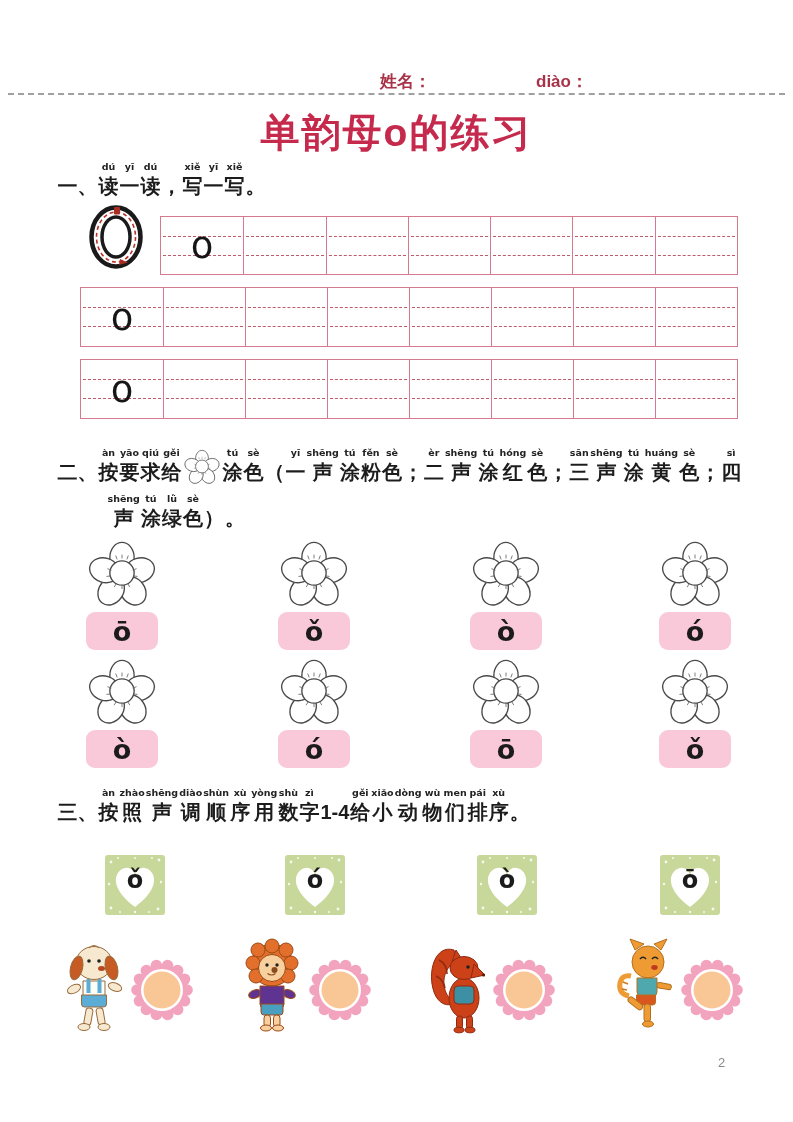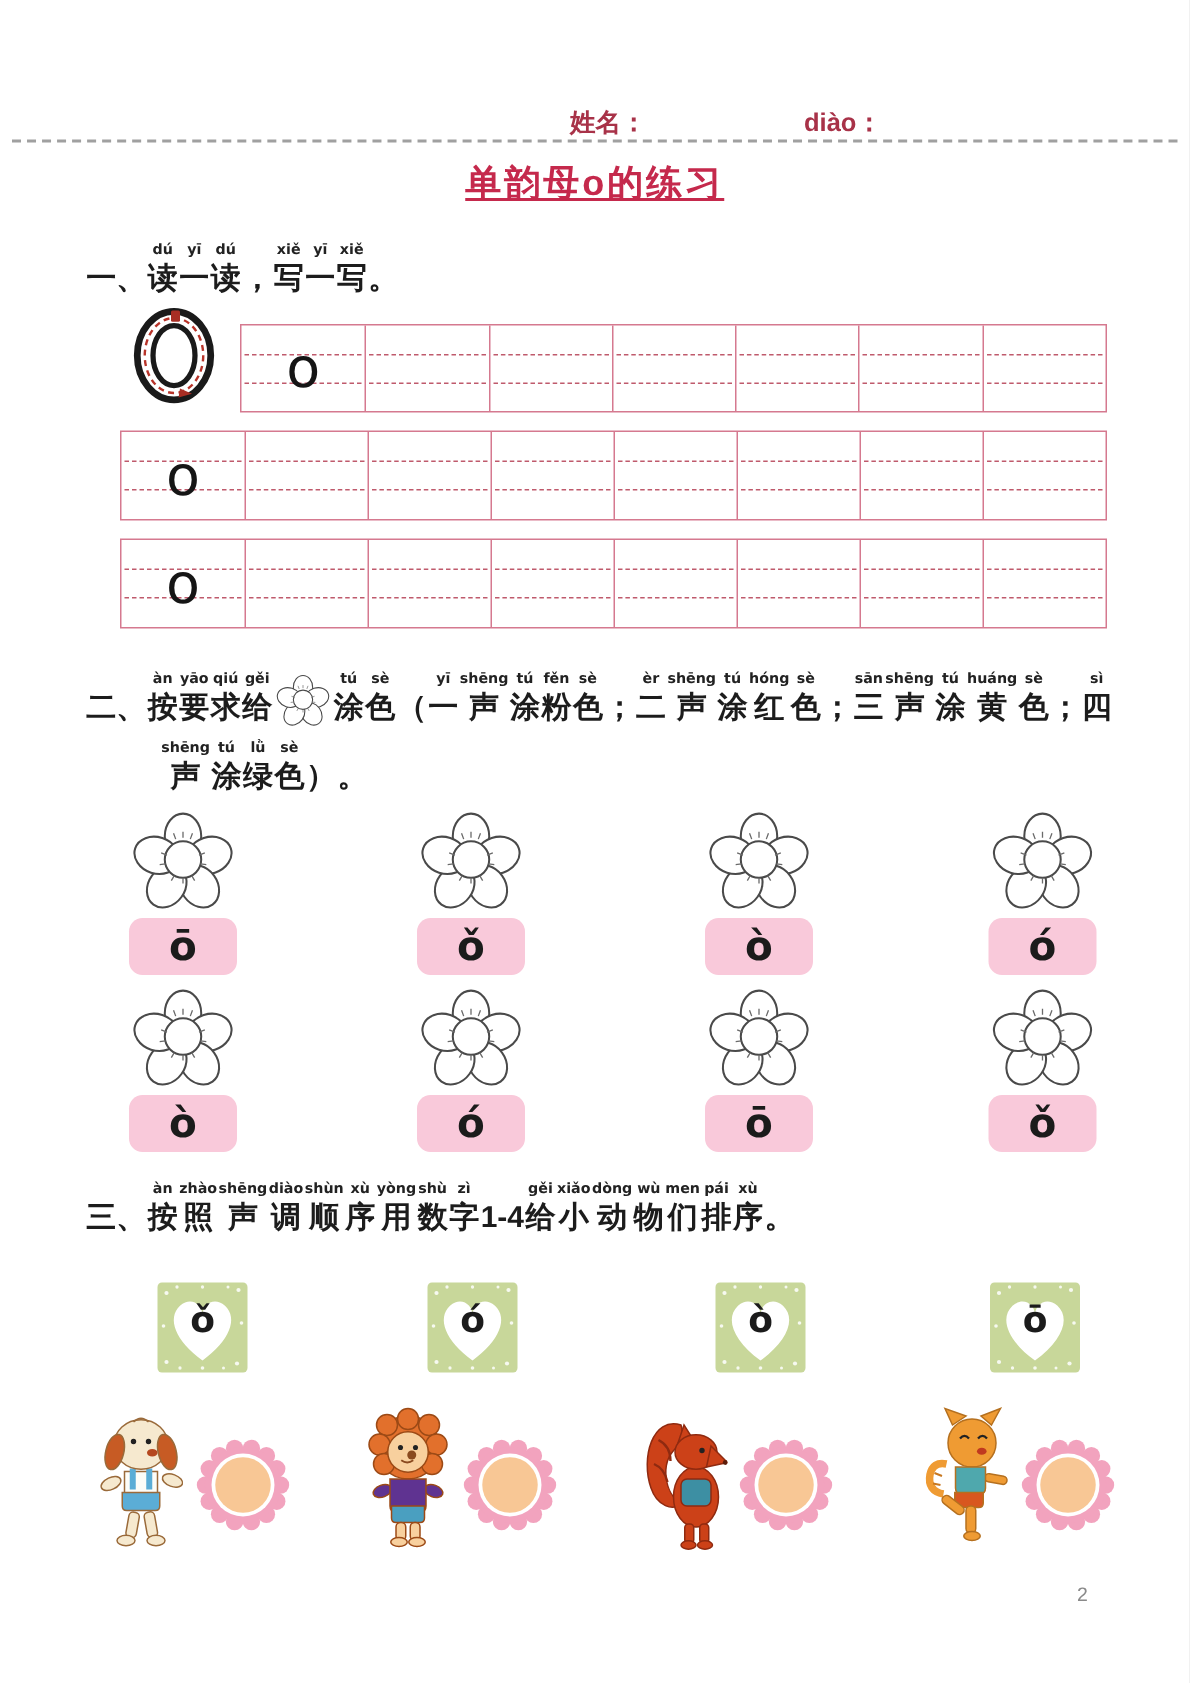--- a/index.html
+++ b/index.html
@@ -2,22 +2,22 @@
 <html style="--c-title_red: #c5294c; --c-header_red: #a83248; --c-rule_gray: #a0a0a0; --c-grid_border: #d5798f; --c-grid_dash: #bf5a6c; --c-ink: #1c1c1c; --c-label_pink: #f9c9da; --c-heart_green: #c8d79a; --c-badge_pink: #f2a3be; --c-badge_ring: #ffffff; --c-badge_center: #f8c795; --c-page_gray: #8a8a8a;"><head>
 <meta charset="utf-8">
 <style>
   html,body{margin:0;padding:0;background:#e8e8e8;}
   .page{position:relative;width:793px;height:1122px;background:#ffffff;margin:0 auto;
         font-family:"Liberation Sans",sans-serif;overflow:hidden;}
   
   .hdr-rule{position:absolute;left:8px;right:8px;top:93px;border-top:2px dashed var(--c-rule_gray);}
   .hdr-label{position:absolute;top:70px;font-size:17px;font-weight:bold;color:var(--c-header_red);}
   .hdr-name{left:380px;} .hdr-teacher{left:536px;}
-  .title{position:absolute;left:0;right:0;top:106px;text-align:center;font-size:24px;font-weight:bold;
-         color:var(--c-title_red);letter-spacing:2px;text-decoration:underline;}
+  .title{position:absolute;left:0;right:0;top:106px;text-align:center;font-size:39px;font-weight:bold;
+         color:var(--c-title_red);letter-spacing:2px;}
   
   .heading{position:absolute;white-space:nowrap;color:var(--c-ink);}
   .seg{display:inline-block;text-align:center;vertical-align:bottom;margin:0 0.5px;}
   .seg .py{display:block;font-size:9.5px;font-weight:bold;height:13px;line-height:13px;color:#222;
            font-family:"DejaVu Sans",sans-serif;}
   .seg .hz{display:block;font-size:20px;font-weight:bold;line-height:26px;color:var(--c-ink);}
   .inline-flower{width:36px;height:36px;vertical-align:bottom;margin:0 2px;}
   
   .grid-row{position:absolute;display:grid;border:1.6px solid var(--c-grid_border);box-sizing:border-box;}
   .cell{position:relative;border-left:1.4px solid var(--c-grid_border);}

